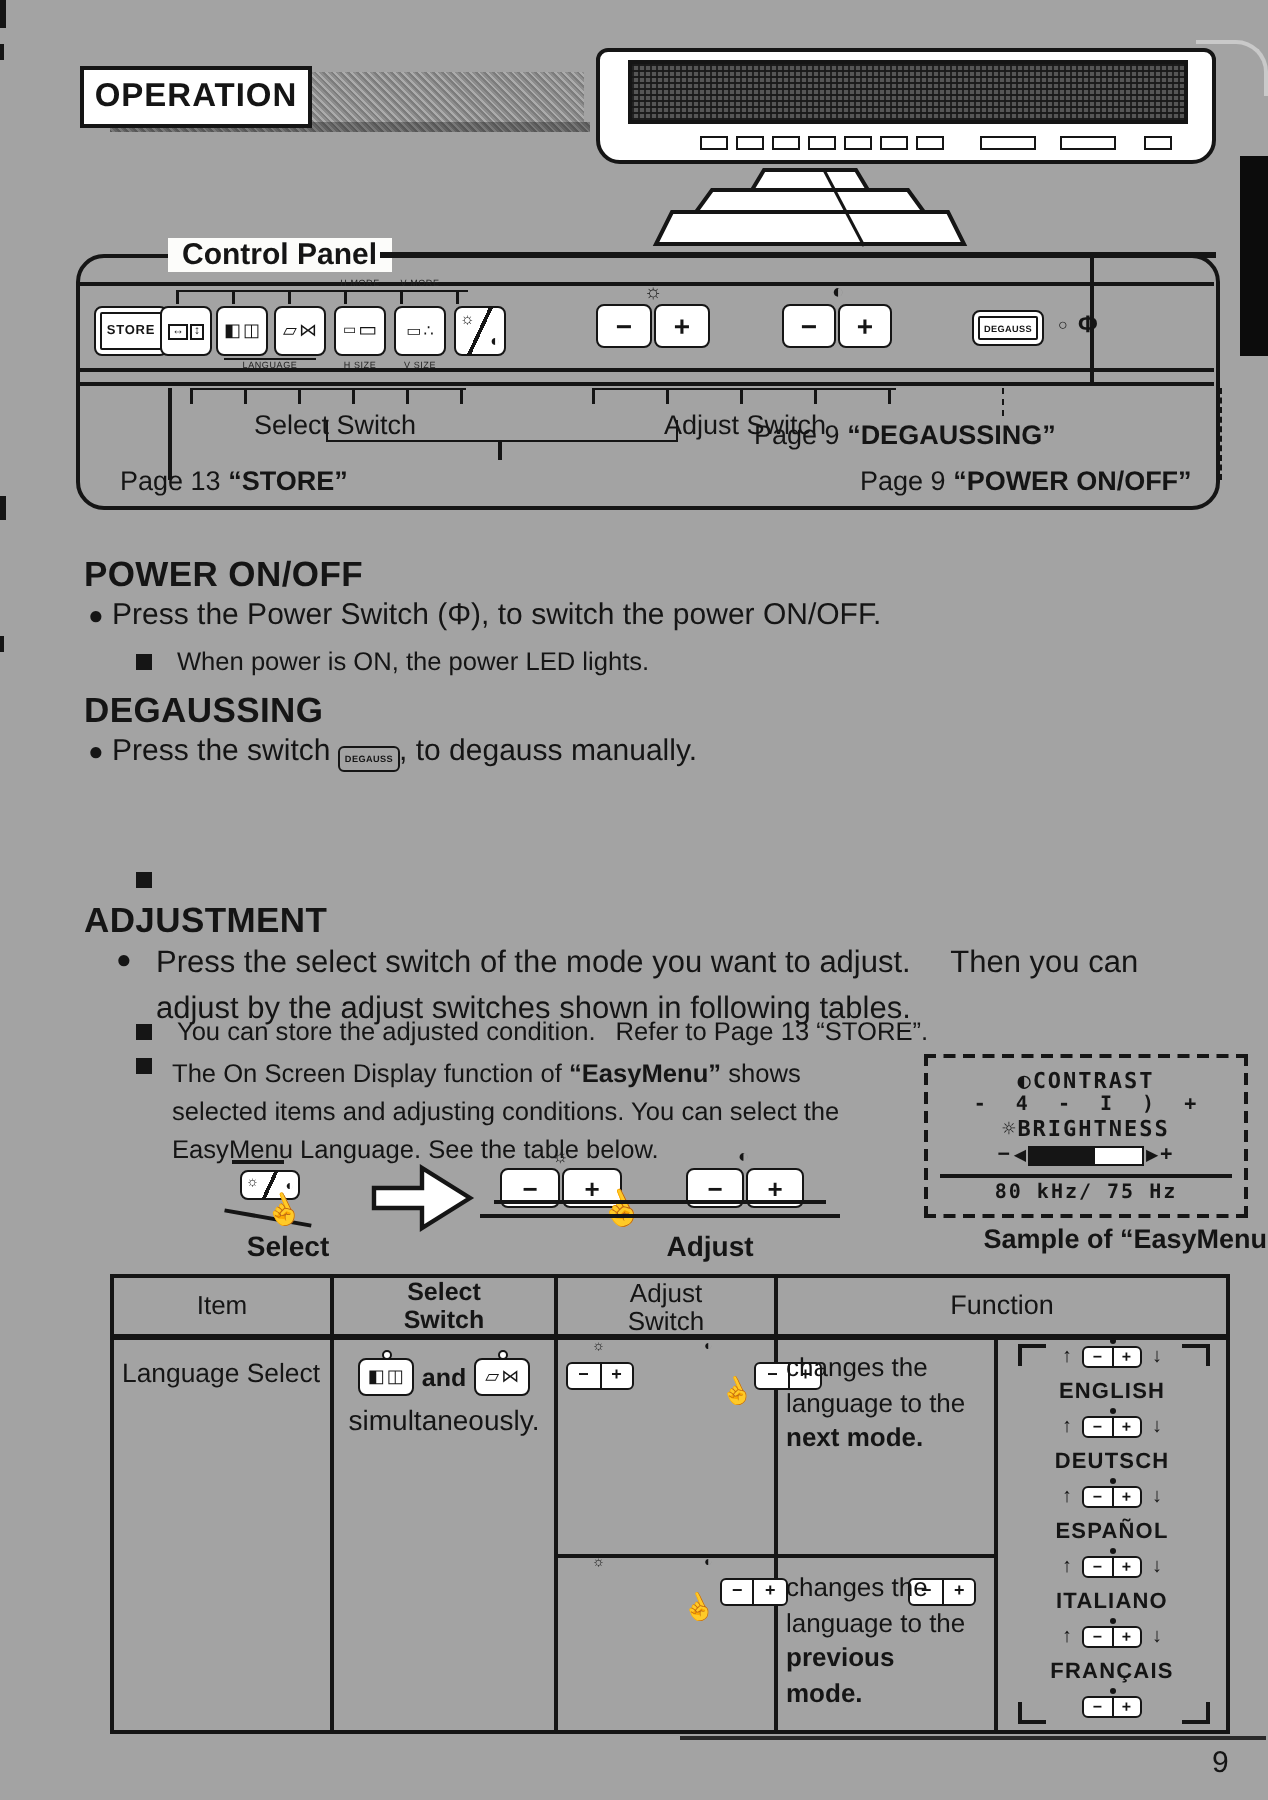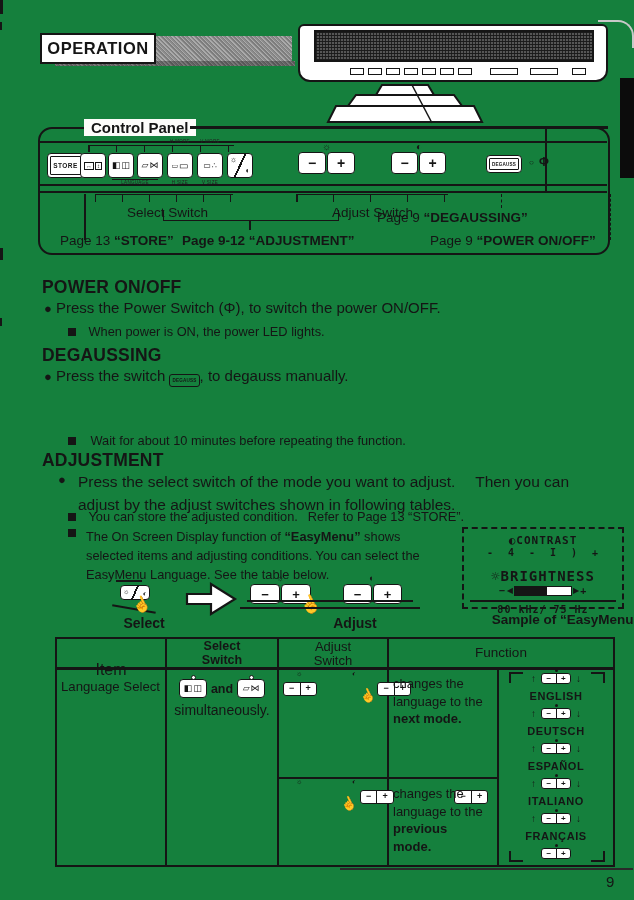--- a/index.html
+++ b/index.html
@@ -1,16 +1,16 @@
 <!DOCTYPE html>
 <html><head>
 <meta charset="utf-8">
 <style>
   html,body{margin:0;padding:0;background:#e8e8e8;}
-  .page{position:relative;width:634px;height:900px;background:#15803d;overflow:hidden;
+  .page{position:relative;width:634px;height:900px;background:#a3a3a3;overflow:hidden;
         font-family:"Liberation Sans",sans-serif;color:#151515;}
   .abs{position:absolute;}
   .b{font-weight:bold;}
   .ctr{text-align:center;}
   .halftone{background-image:repeating-linear-gradient(45deg,#7c7c7c 0 1px,#ababab 1px 2px,#8d8d8d 2px 3px);}
   .hatch{background-image:
       repeating-linear-gradient(90deg,rgba(25,25,25,.85) 0 1px,transparent 1px 3px),
       repeating-linear-gradient(0deg,#1c1c1c 0 1px,#565656 1px 3px);}
   .line{background:#151515;}
   .keycap{border:1.5px solid #151515;border-radius:4px;background:#fff;
@@ -148,24 +148,20 @@
   <div class="abs" style="left:610px;top:194px;width:0;height:46px;border-left:1.5px dashed #151515;"></div>
 
   <div class="abs callout" style="left:377px;top:210px;">
     <span>Page 9</span>
     <span class="b">“DEGAUSSING”</span>
   </div>
   <div class="abs callout" style="left:60px;top:233px;">
     <span>Page 13</span>
     <span class="b">“STORE”</span>
   </div>
-  <div class="abs callout b" style="left:182px;top:233px;">
-    <span>Page 9-12</span>
-    <span>“ADJUSTMENT”</span>
-  </div>
   <div class="abs callout" style="left:430px;top:233px;">
     <span>Page 9</span>
     <span class="b">“POWER ON/OFF”</span>
   </div>
 
   <div class="abs h1" style="left:42px;top:277px;">POWER ON/OFF</div>
   <div class="abs body-txt" style="left:44px;top:299px;width:566px;">
     <span style="font-size:13px;">●</span>
     <span>Press the Power Switch (Φ), to switch the power ON/OFF.</span>
   </div>
@@ -175,21 +171,20 @@
   </div>
 
   <div class="abs h1" style="left:42px;top:345px;">DEGAUSSING</div>
   <div class="abs body-txt" style="left:44px;top:367px;width:566px;">
     <span style="font-size:13px;">●</span>
     <span>Press the switch</span>
     <span class="degauss-key">DEGAUSS</span><span>, to degauss manually.</span>
   </div>
   <div class="abs" style="left:68px;top:431px;">
     <span class="sq"></span>
-    <span class="note-txt" style="margin-left:10px;">Wait for about 10 minutes before repeating the function.</span>
   </div>
 
   <div class="abs h1" style="left:42px;top:450px;">ADJUSTMENT</div>
   <div class="abs" style="left:58px;top:470px;width:556px;">
     <span class="abs" style="left:0;top:2px;font-size:13px;">●</span>
     <div style="margin-left:20px;font-size:15.5px;line-height:1.5;">Press the select switch of the mode you want to adjust.  Then you can adjust by the adjust switches shown in following tables.</div>
   </div>
   <div class="abs" style="left:68px;top:507px;">
     <span class="sq"></span>
     <span class="note-txt" style="margin-left:8px;">You can store the adjusted condition.  Refer to Page 13 “STORE”.</span>
@@ -197,21 +192,21 @@
   <div class="abs" style="left:68px;top:527px;width:372px;">
     <span class="sq abs" style="left:0;top:2px;"></span>
     <div class="note-txt" style="margin-left:18px;line-height:1.5;"><span>The On Screen Display function of </span><span class="b">“EasyMenu”</span><span> shows selected items and adjusting conditions. You can select the EasyMenu Language. See the table below.</span></div>
   </div>
 
   <div class="abs" style="left:462px;top:527px;width:162px;height:82px;border:2px dashed #151515;box-sizing:border-box;">
     <div class="ctr osd" style="margin-top:5px;font-size:11px;">
       <span>◐</span><span>CONTRAST</span>
     </div>
     <div class="ctr osd" style="font-size:10px;word-spacing:7px;">- 4 - I ) +</div>
-    <div class="ctr osd" style="margin-top:10px;font-size:14px;">
+    <div class="ctr osd" style="margin-top:0;font-size:11px;">
       <span>☼</span><span>BRIGHTNESS</span>
     </div>
     <div style="display:flex;align-items:center;justify-content:center;gap:1px;margin-top:1px;">
       <span class="osd" style="font-size:10px;">−</span>
       <span style="font-size:8px;">◀</span>
       <span style="display:inline-block;width:56px;height:8px;border:1.5px solid #151515;background:linear-gradient(90deg,#151515 0 58%,#fff 58%);"></span>
       <span style="font-size:8px;">▶</span>
       <span class="osd" style="font-size:10px;">+</span>
     </div>
     <div style="margin:4px auto 0;width:146px;height:2px;background:#151515;"></div>
@@ -247,21 +242,21 @@
   <div class="abs" style="left:55px;top:637px;width:560px;height:230px;border:2px solid #151515;box-sizing:border-box;">
     
     <div class="abs line" style="left:108px;top:0;width:2px;height:226px;"></div>
     <div class="abs line" style="left:220px;top:0;width:2px;height:226px;"></div>
     <div class="abs line" style="left:330px;top:0;width:2px;height:226px;"></div>
     <div class="abs line" style="left:0;top:28px;width:556px;height:2.5px;"></div>
     <div class="abs line" style="left:440px;top:30px;width:2px;height:196px;"></div>
     <div class="abs line" style="left:220px;top:138px;width:222px;height:2px;"></div>
 
     
-    <div class="abs ctr" style="left:0;top:22px;width:108px;font-size:16px;">Item</div>
+    <div class="abs ctr" style="left:0;top:6px;width:108px;font-size:13px;">Item</div>
     <div class="abs ctr b" style="left:110px;top:1px;width:110px;font-size:12.5px;line-height:1.1;">
       <div>Select</div>
       <div>Switch</div>
     </div>
     <div class="abs ctr" style="left:222px;top:1px;width:108px;font-size:13px;line-height:1.1;">
       <div>Adjust</div>
       <div>Switch</div>
     </div>
     <div class="abs ctr" style="left:332px;top:6px;width:224px;font-size:13.5px;">Function</div>
 

